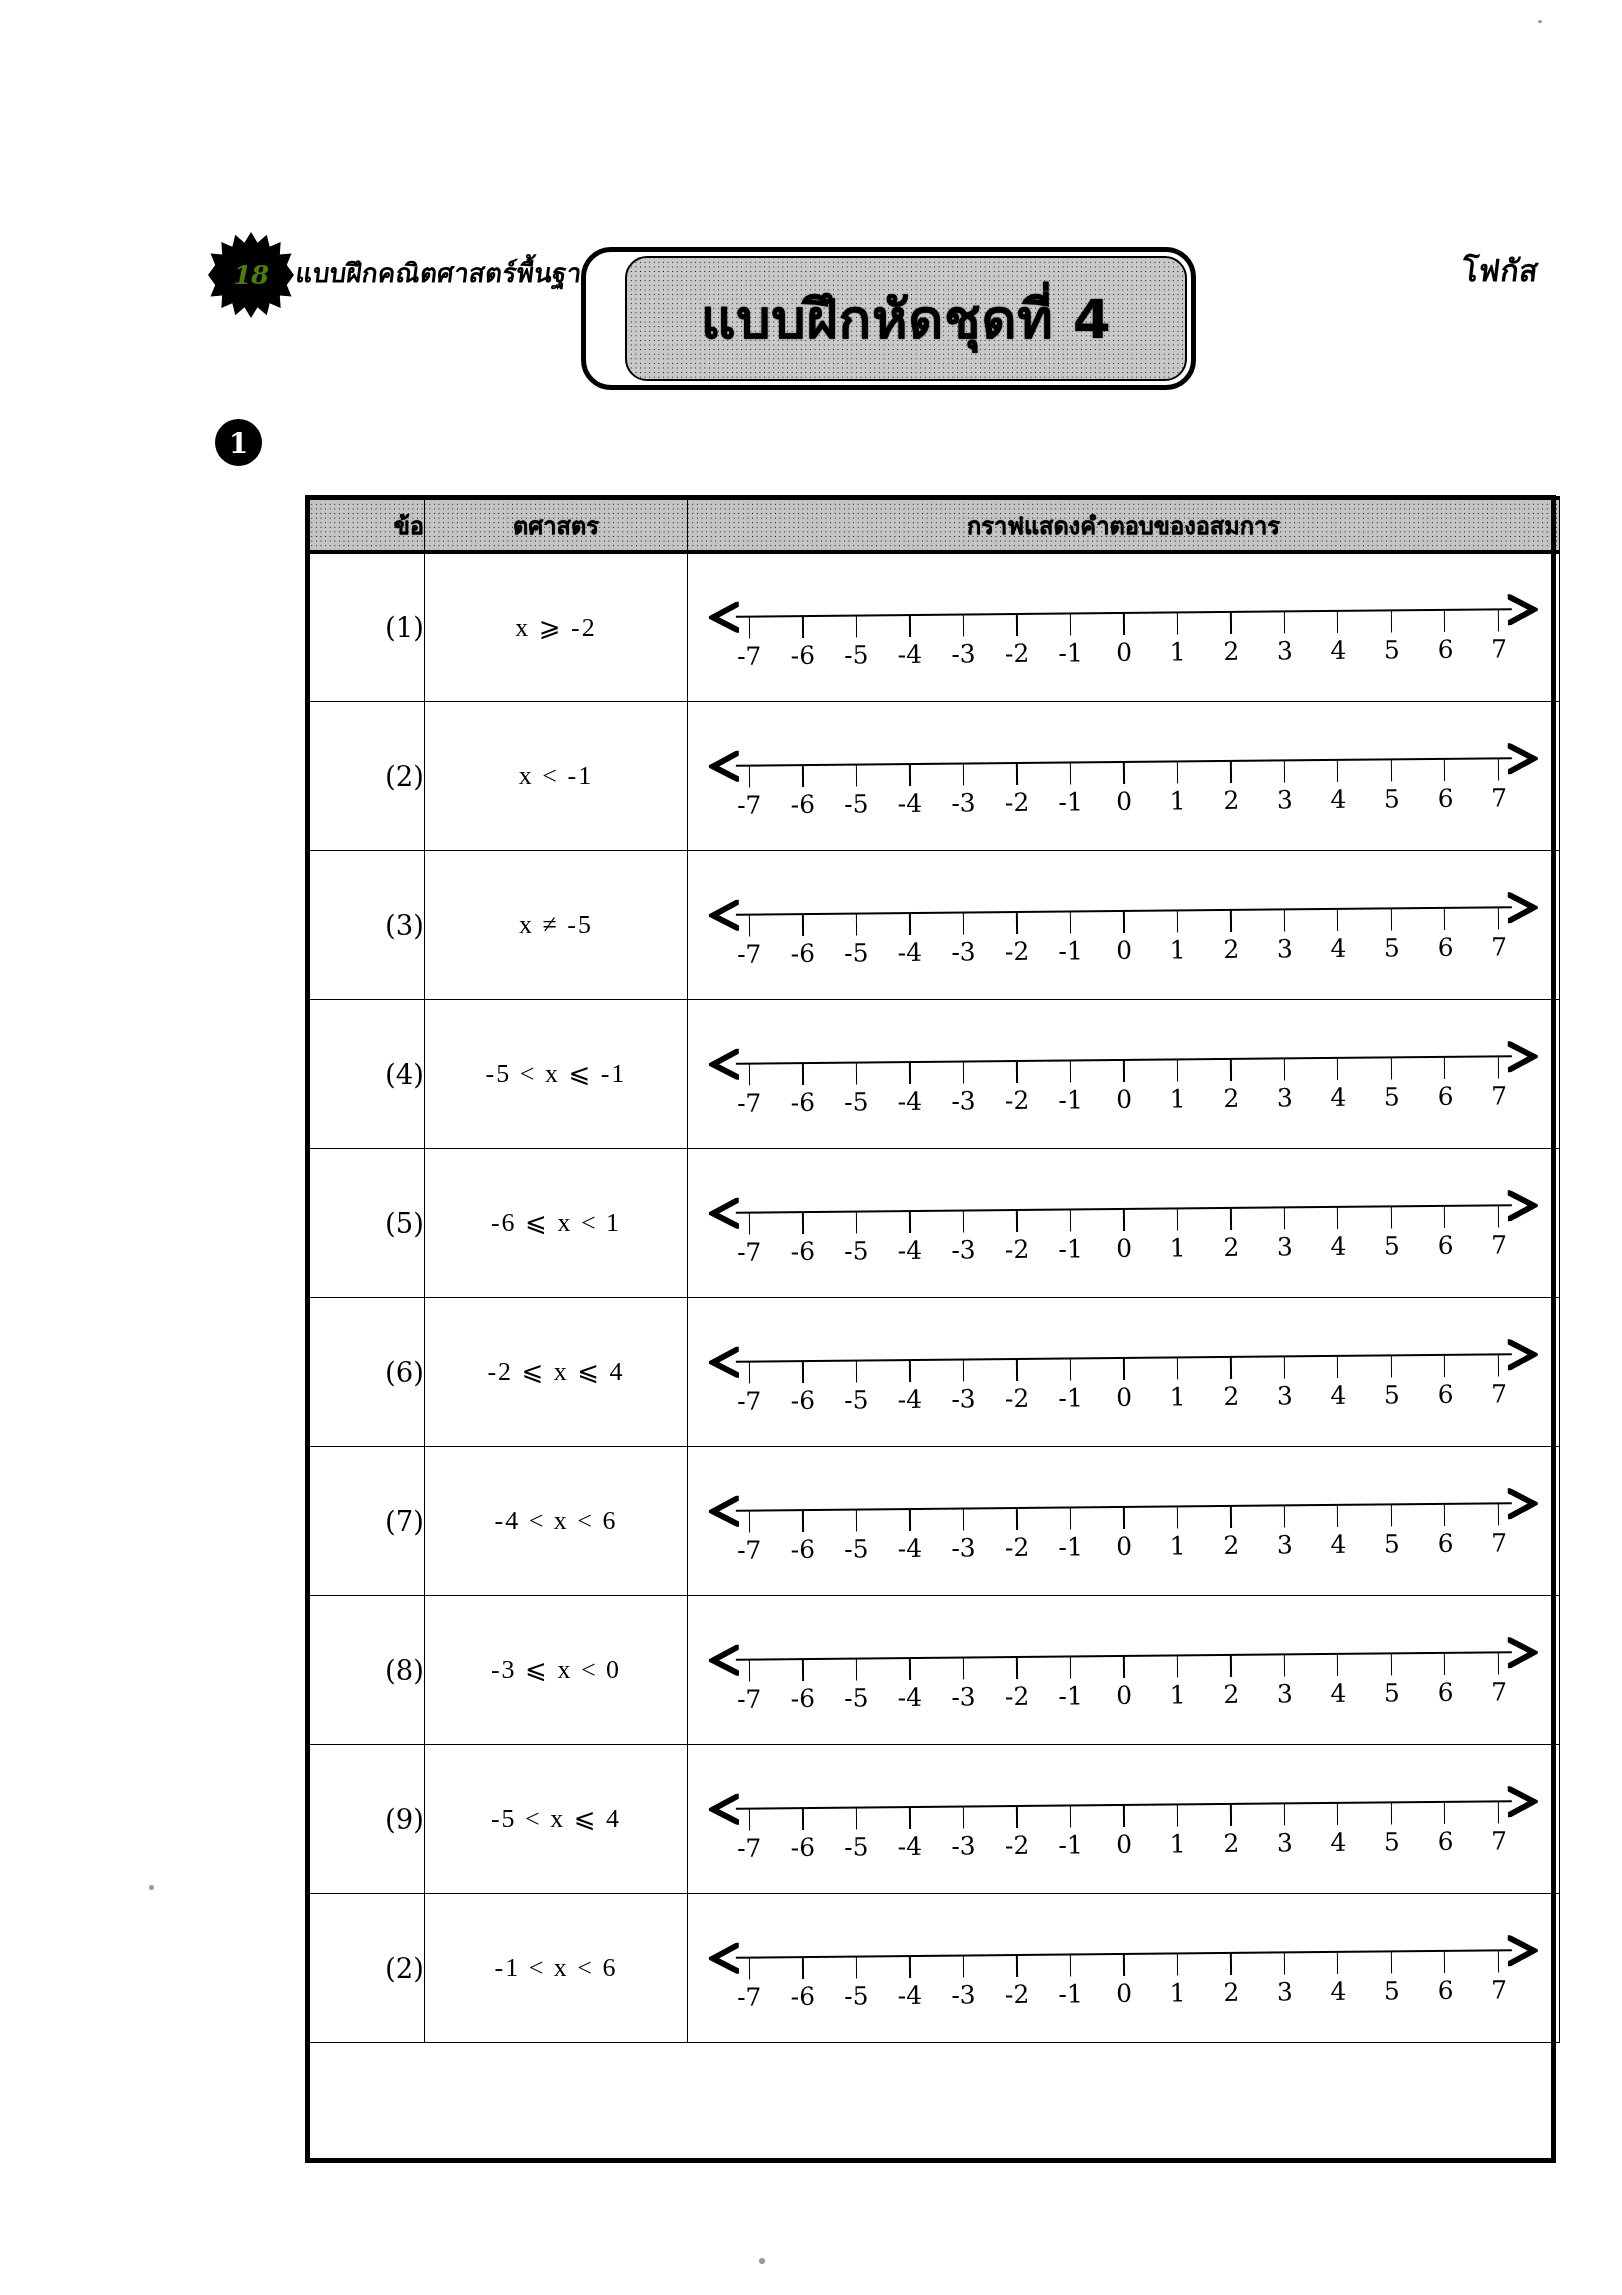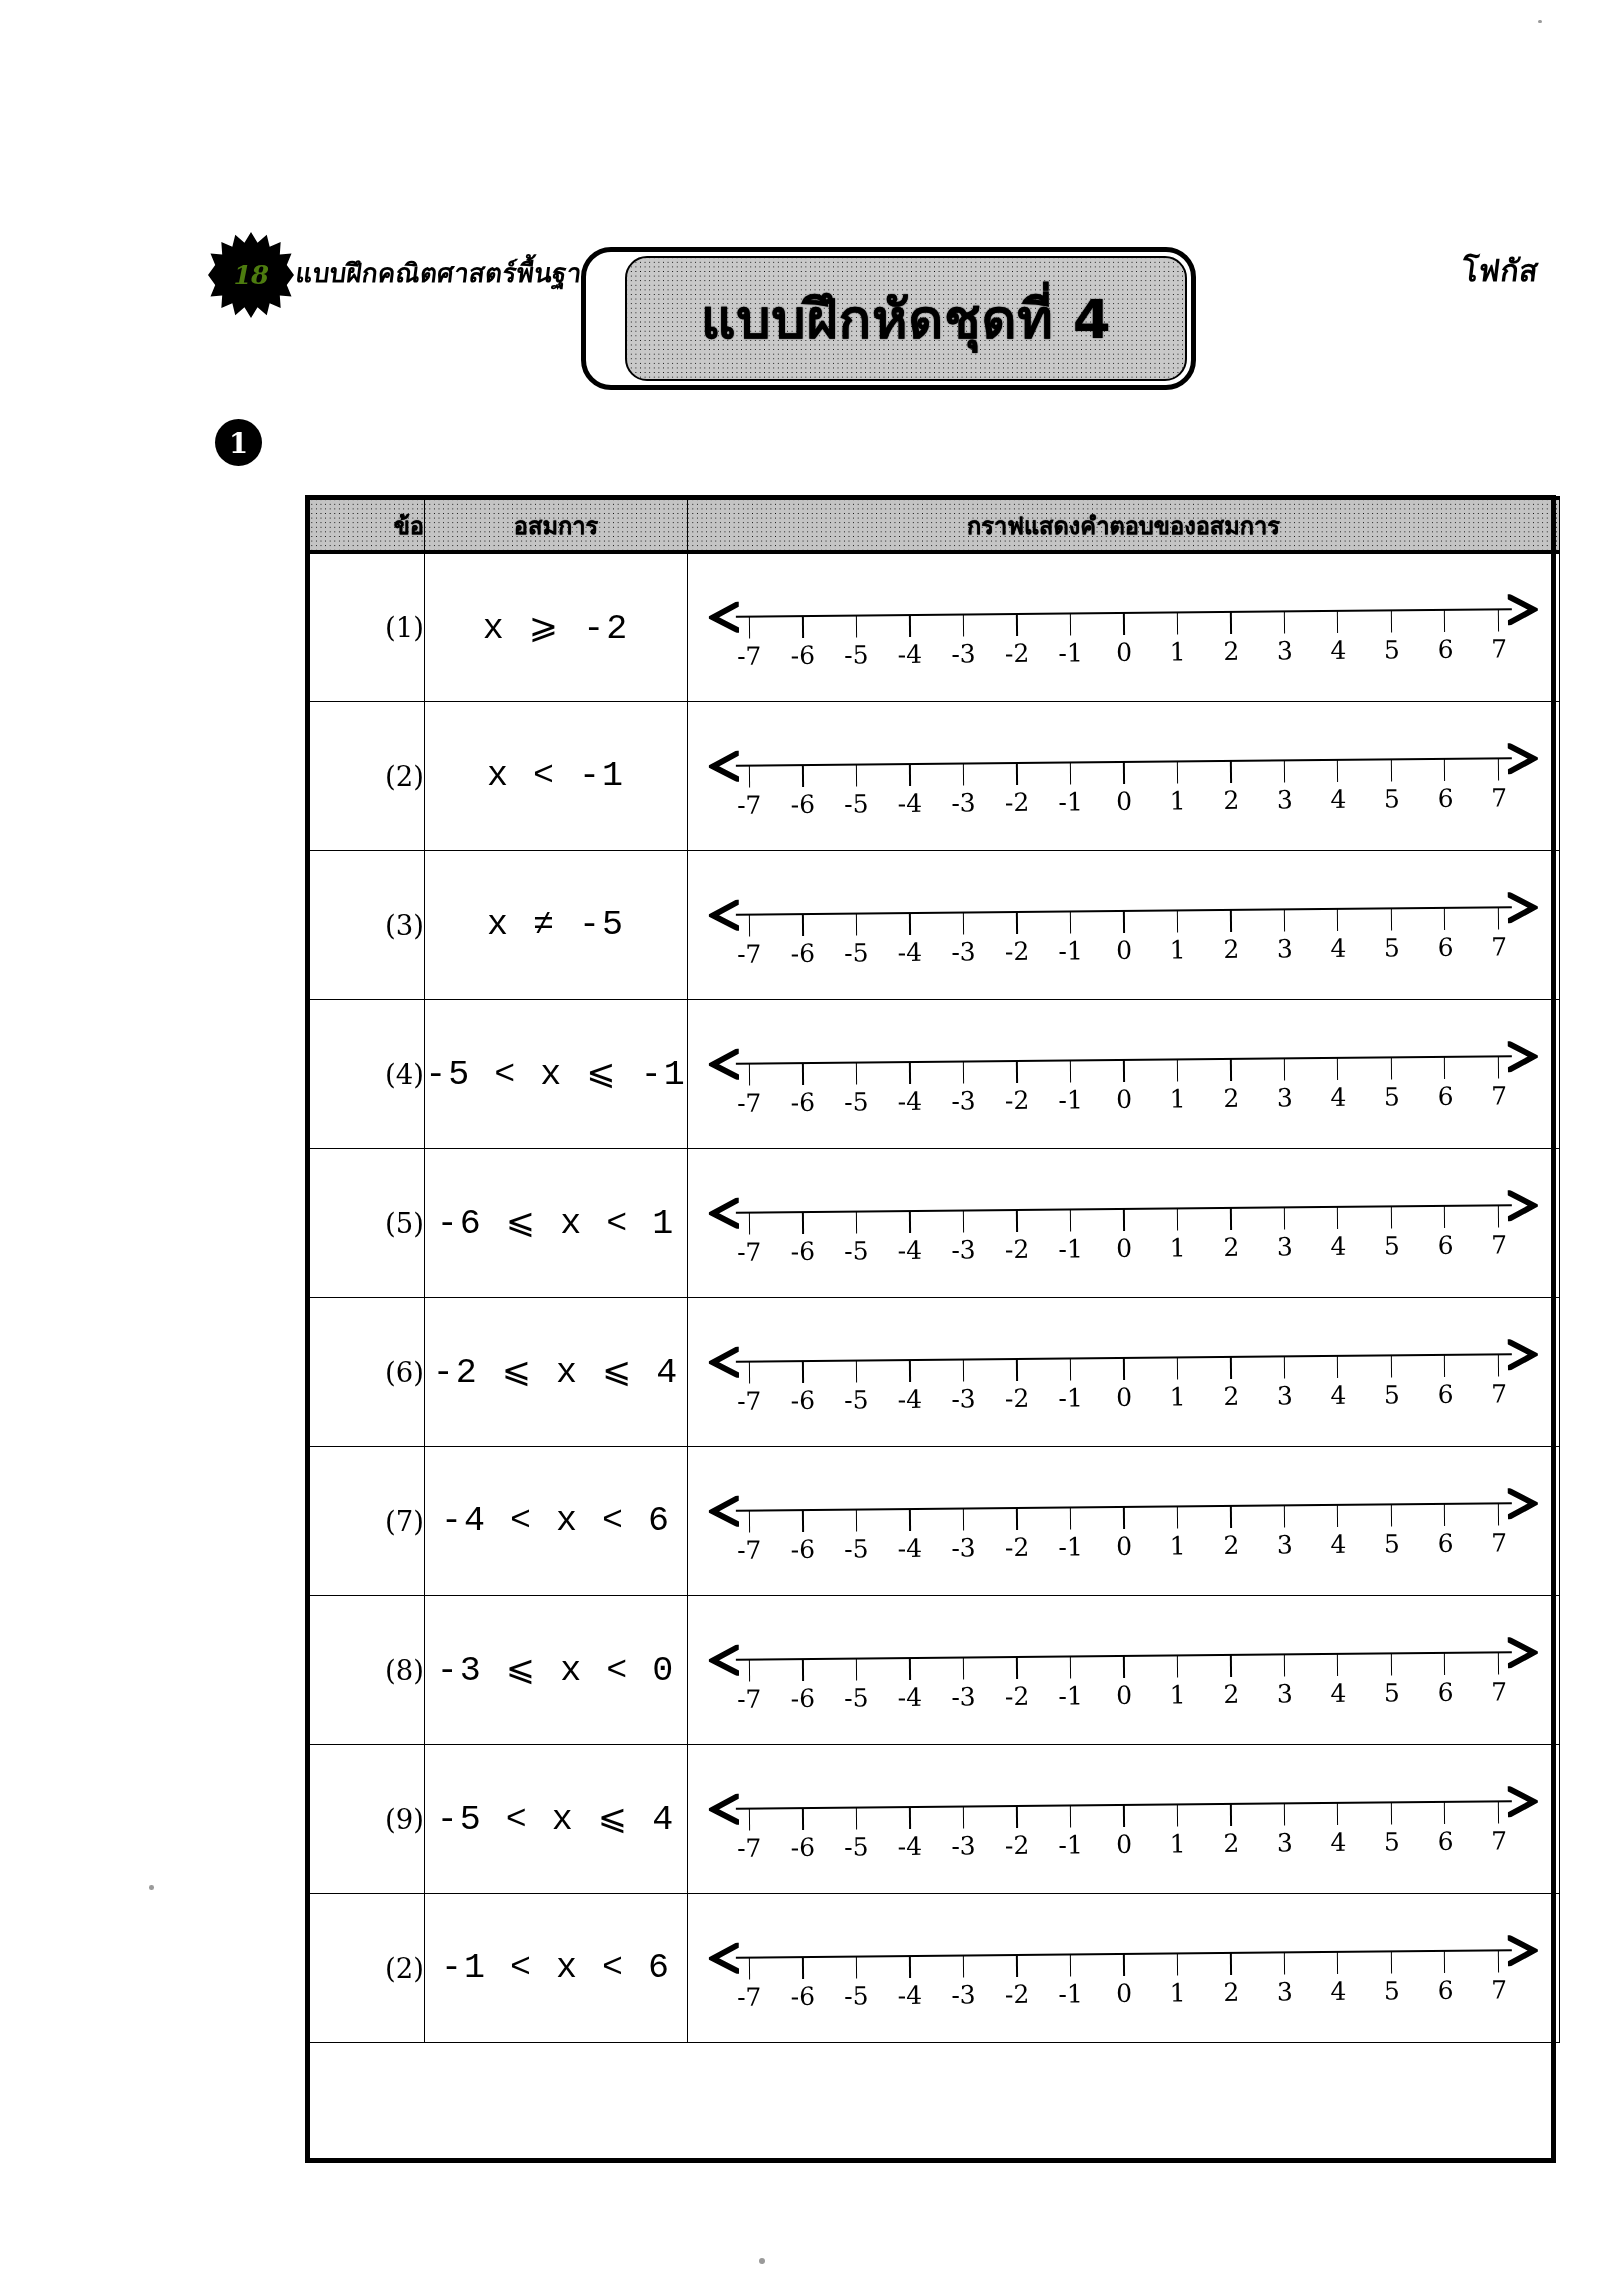--- a/index.html
+++ b/index.html
@@ -172,22 +172,22 @@
   #worksheet-table tbody tr { height: 149px; }
   .col-no   { width: 117px; text-align: right; }
   .col-ineq { width: 262px; text-align: center; }
   .col-graph{ width: 871px; }
 
   .cell-no {
     font-family: "DejaVu Serif", serif;
     font-size: 27.5px;
   }
   .cell-ineq {
-    font-family: Liberation Mono, monospace;
-    font-size: 35px;
+    font-family: Liberation Serif, serif;
+    font-size: 26px;
     letter-spacing: 2px;
     white-space: nowrap;
     margin-left: 32px;
   }
 
   
   #table-frame {
     position: absolute;
     left: 305px; top: 495px;
     width: 1251px; height: 1668px;
@@ -274,21 +274,21 @@
 </div>
 
 <div id="instruction-row">
   <div id="item-bullet">1</div>
 </div>
 
 <table id="worksheet-table">
   <thead>
     <tr>
       <th class="col-no">ข้อ</th>
-      <th class="col-ineq">อสมการ</th>
+      <th class="col-ineq">ตศาสตร</th>
       <th class="col-graph">กราฟแสดงคำตอบของอสมการ</th>
     </tr>
   </thead>
   <tbody id="table-body">
       <tr>
         <td class="col-no cell-no">(1)</td>
         <td class="col-ineq cell-ineq">x  ⩾  -2</td>
         <td class="col-graph">
           <div class="numberline">
             <div class="nl-axis"></div>

